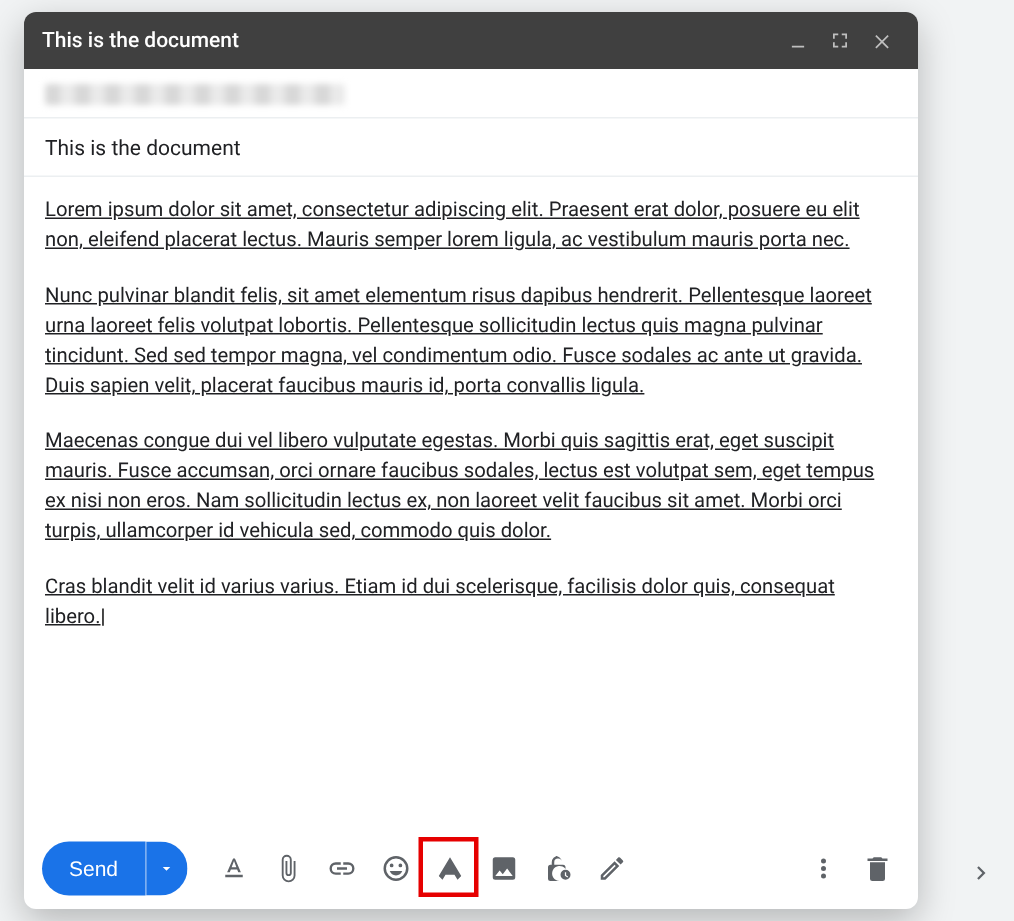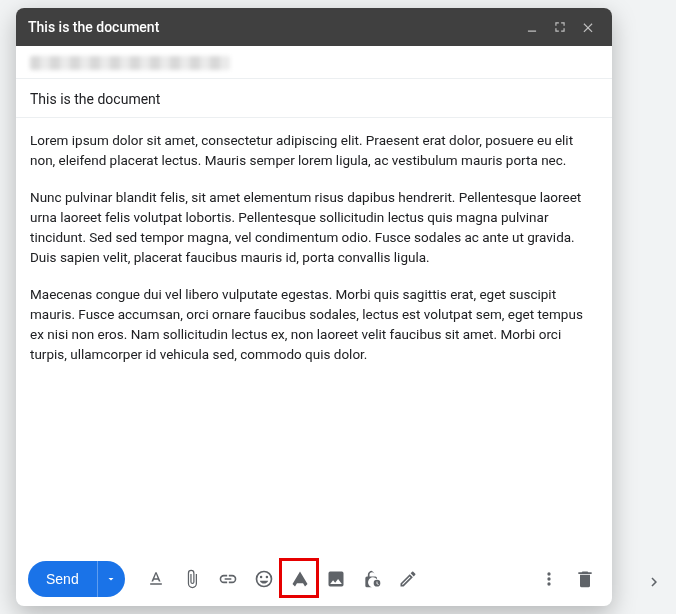--- a/index.html
+++ b/index.html
@@ -46,21 +46,21 @@
     border-bottom: 1px solid #eceff1;
   }
   .body-area {
     flex: 1;
     padding: 12px 14px;
     font-size: 13.5px;
     line-height: 1.5;
     color: #202124;
     overflow-y: auto;
   }
-  .body-area p { margin-bottom: 16px; }
+  .body-area p { margin-bottom: 16px; text-decoration: underline; }
   .body-area .cursor::after { content: "|"; color:#000; }
   .toolbar {
     height: 52px;
     display: flex;
     align-items: center;
     padding: 0 12px 2px 12px;
     gap: 6px;
   }
   .send-wrap {
     display: flex;
@@ -143,20 +143,21 @@
   <div class="recipients">
     <div class="blur"></div>
   </div>
 
   <div class="subject">This is the document</div>
 
   <div class="body-area">
     <p>Lorem ipsum dolor sit amet, consectetur adipiscing elit. Praesent erat dolor, posuere eu elit non, eleifend placerat lectus. Mauris semper lorem ligula, ac vestibulum mauris porta nec.</p>
     <p>Nunc pulvinar blandit felis, sit amet elementum risus dapibus hendrerit. Pellentesque laoreet urna laoreet felis volutpat lobortis. Pellentesque sollicitudin lectus quis magna pulvinar tincidunt. Sed sed tempor magna, vel condimentum odio. Fusce sodales ac ante ut gravida. Duis sapien velit, placerat faucibus mauris id, porta convallis ligula.</p>
     <p>Maecenas congue dui vel libero vulputate egestas. Morbi quis sagittis erat, eget suscipit mauris. Fusce accumsan, orci ornare faucibus sodales, lectus est volutpat sem, eget tempus ex nisi non eros. Nam sollicitudin lectus ex, non laoreet velit faucibus sit amet. Morbi orci turpis, ullamcorper id vehicula sed, commodo quis dolor.</p>
+    <p class="cursor">Cras blandit velit id varius varius. Etiam id dui scelerisque, facilisis dolor quis, consequat libero.</p>
   </div>
 
   <div class="toolbar">
     <div class="send-wrap">
       <button class="send-btn">Send</button>
       <button class="send-more">
         <svg viewBox="0 0 24 24" width="12" height="12">
             <path fill="currentColor" d="M7 10l5 5 5-5z"></path>
           </svg>
       </button>

